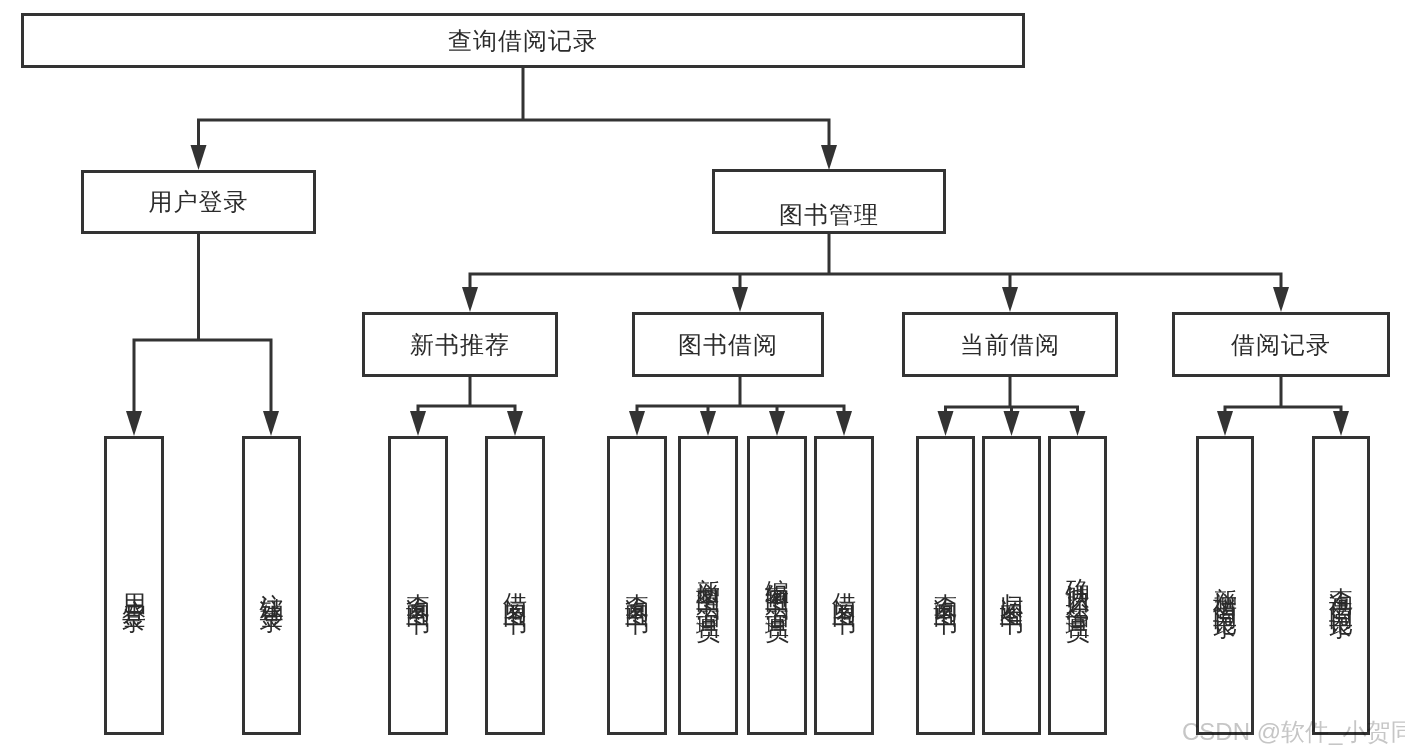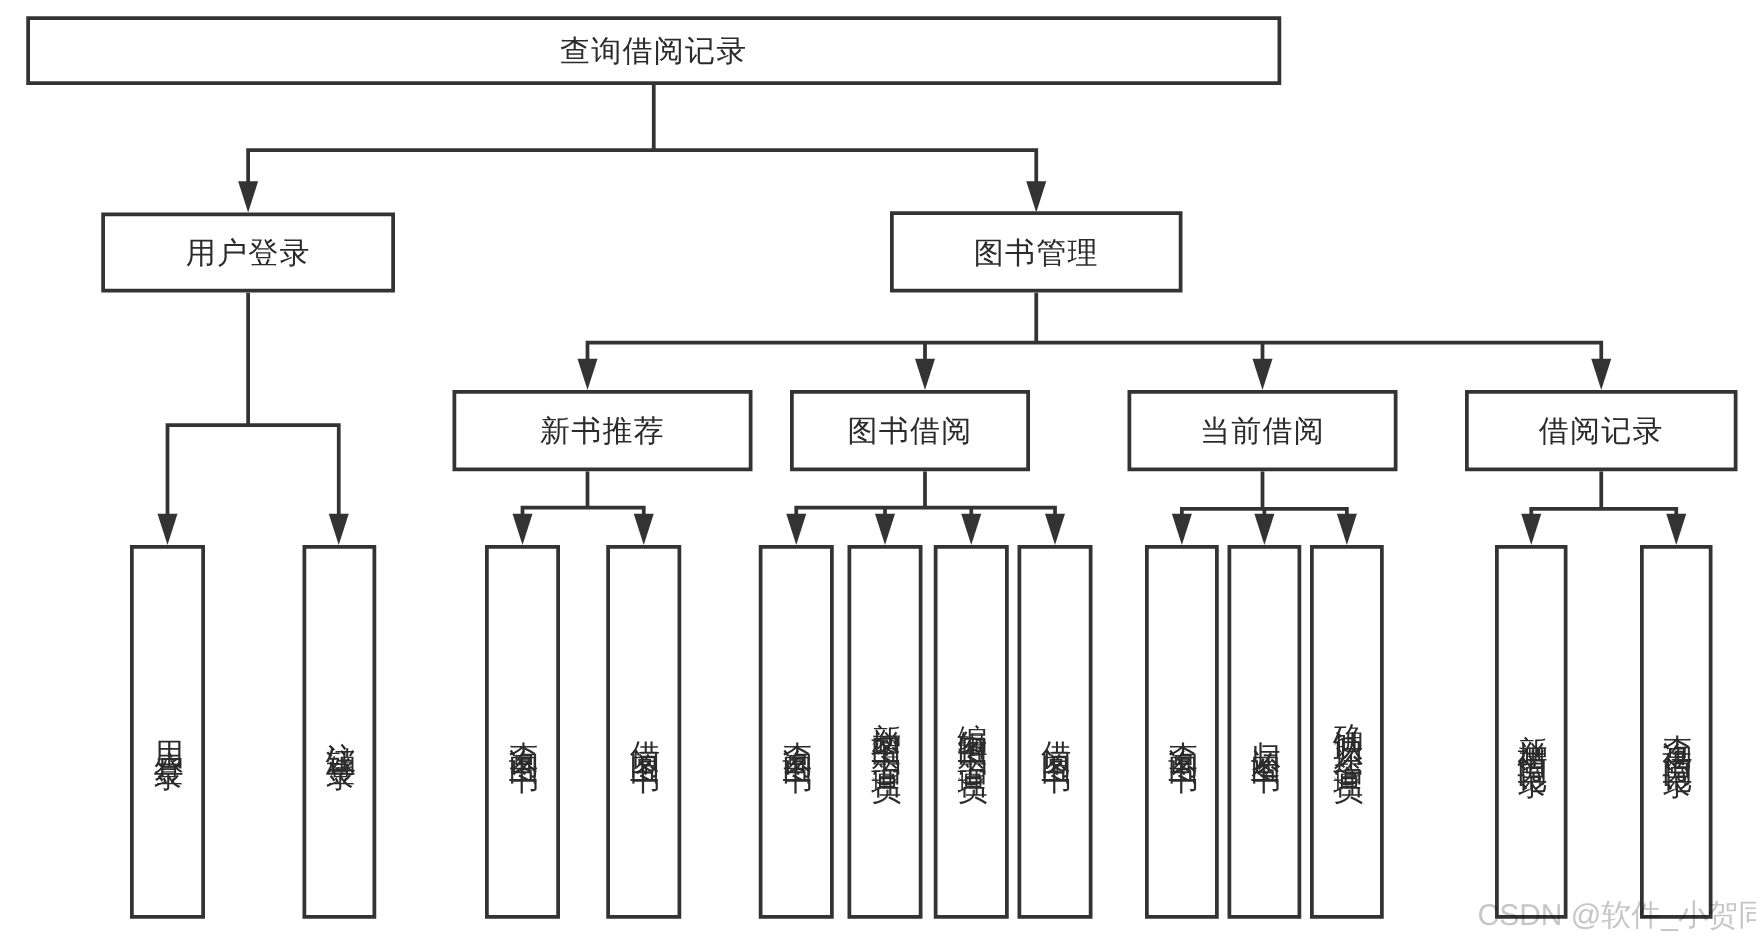--- a/index.html
+++ b/index.html
@@ -40,22 +40,22 @@
     writing-mode: vertical-rl;
     text-orientation: mixed;
     font-size: 24px;
     letter-spacing: 6px;
     line-height: 1;
     white-space: nowrap;
   }
   
   .n-root            { left: 21px;   top: 13px;  width: 1004px; height: 55px; }
   .n-user-login      { left: 81px;   top: 170px; width: 235px;  height: 64px; }
-  .n-book-mgmt       { left: 712px;  top: 169px; width: 234px;  height: 65px; }
-  .n-new-book-rec    { left: 362px;  top: 312px; width: 240px;  height: 65px; }
+  .n-book-mgmt       { left: 712px;  top: 169px; width: 234px;  height: 65px; align-items: flex-end; }
+  .n-new-book-rec    { left: 362px;  top: 312px; width: 196px;  height: 65px; }
   .n-book-borrow     { left: 632px;  top: 312px; width: 192px;  height: 65px; }
   .n-current-borrow  { left: 902px;  top: 312px; width: 216px;  height: 65px; }
   .n-borrow-records  { left: 1172px; top: 312px; width: 218px;  height: 65px; }
   
   .leaf { top: 436px; height: 299px; }
   .n-l-user-login    { left: 104px;  width: 60px; }
   .n-l-logout        { left: 242px;  width: 59px; }
   .n-l-query-1       { left: 388px;  width: 60px; }
   .n-l-borrow-1      { left: 485px;  width: 60px; }
   .n-l-query-2       { left: 607px;  width: 60px; }

